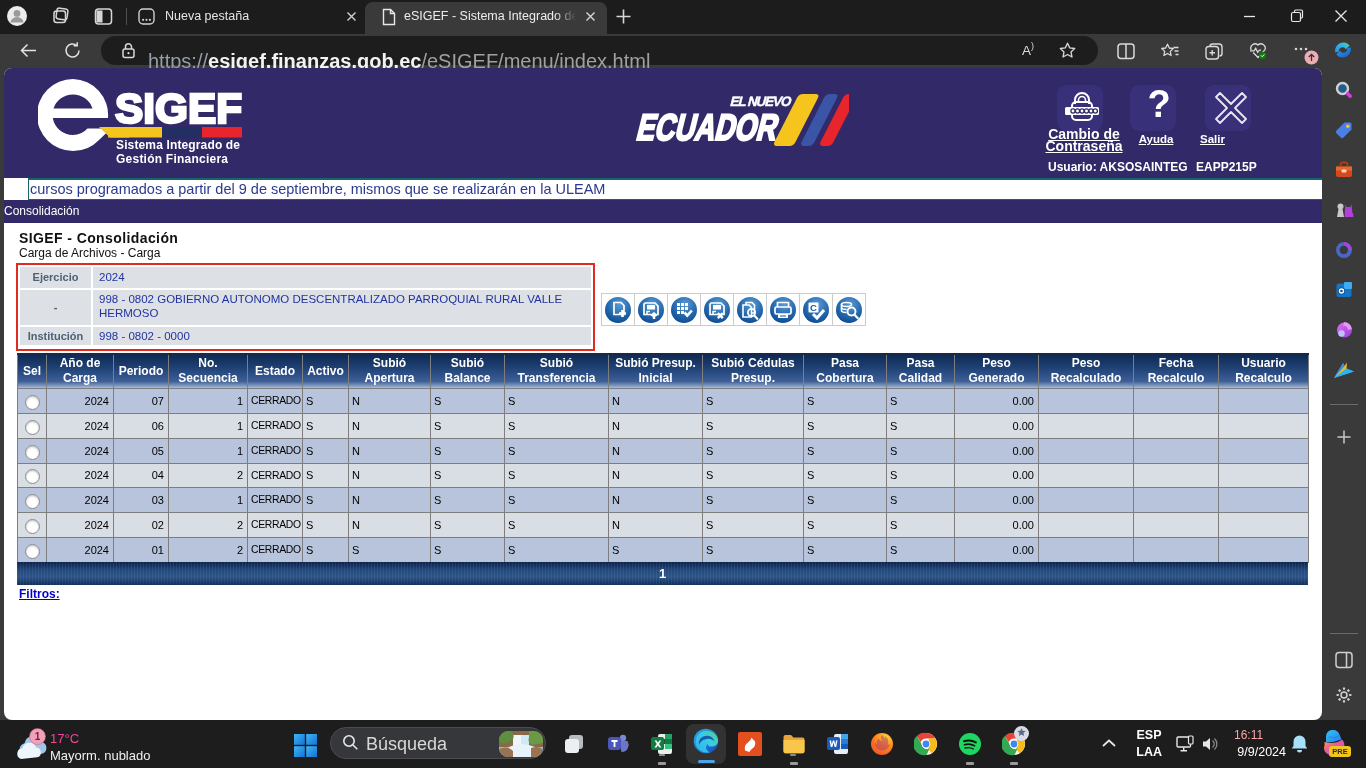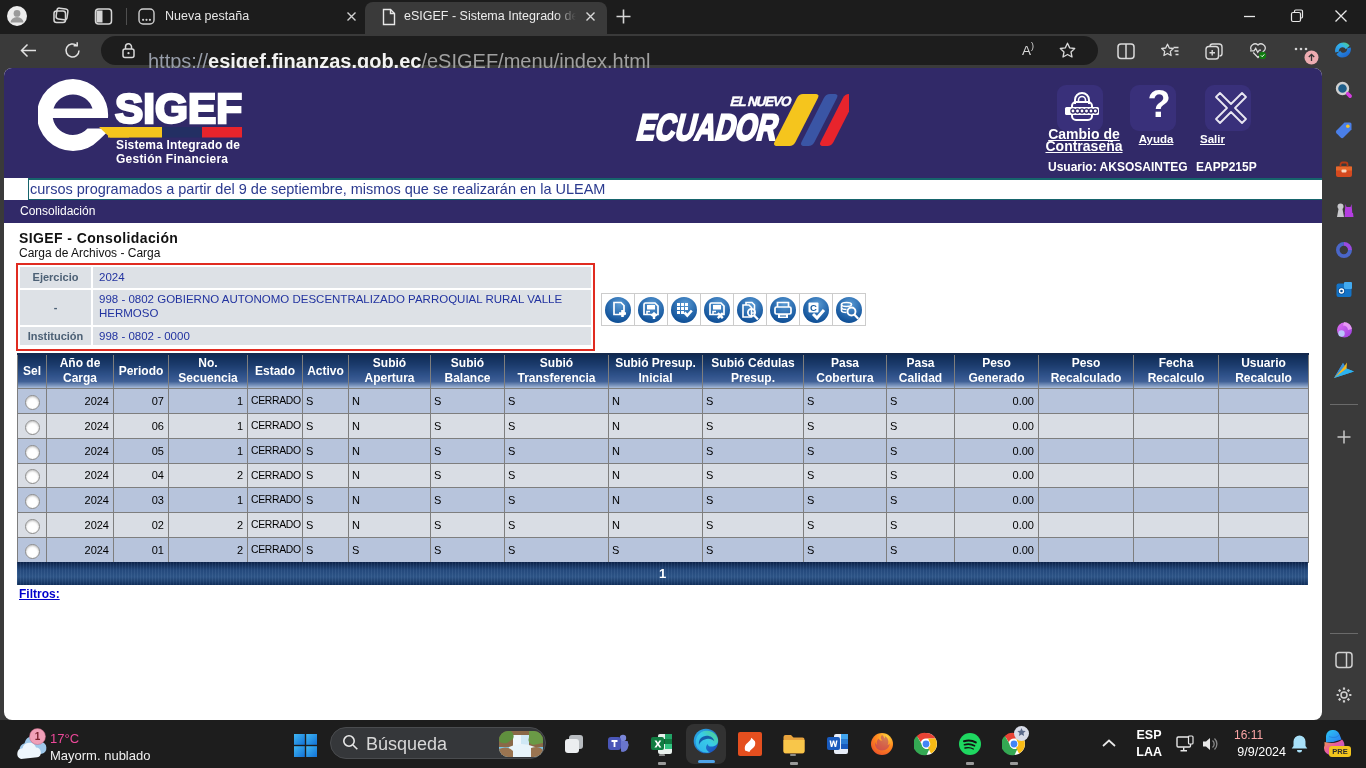--- a/index.html
+++ b/index.html
@@ -15,21 +15,21 @@
     border-radius:8px 8px 0 0; }
   .urlpill { position:absolute; left:101px; top:2px; width:997px; height:29px; background:#1d1d1d; border-radius:15px; }
 
   
   #page { position:absolute; left:4px; top:68px; width:1318px; height:652px; background:#ffffff;
     border-radius:8px; overflow:hidden; }
   #pghead { position:absolute; left:0; top:0; width:1318px; height:110px; background:#312968; }
   #marquee { position:absolute; left:0; top:110px; width:1318px; height:22px; background:#ffffff;
     border:1px solid #17646c; border-top:2px solid #17646c;margin-left:24px; }
   #menubar { position:absolute; left:0; top:132px; width:1318px; height:23px; background:#312968;
-    color:#fff; font-size:12px; line-height:23px; padding-left:16px; }
+    color:#fff; font-size:12px; line-height:23px; padding-left:0; }
 
   
   #formbox { position:absolute; left:12px; top:195px; width:579px; height:88px; border:2px solid #e02b20; background:#fff; }
   .fcell { position:absolute; background:#dde1e6; }
   .flabel { color:#4c6075; font-weight:bold; font-size:11px; text-align:center; }
   .fval { color:#2233a0; font-size:11.5px; padding-left:6px; }
 
   
   .icell { position:absolute; width:34px; height:33px; border:1px solid #cccccc; background:#fff; }
   .sphere { position:absolute; left:3px; top:3px; width:26px; height:26px; border-radius:50%;

